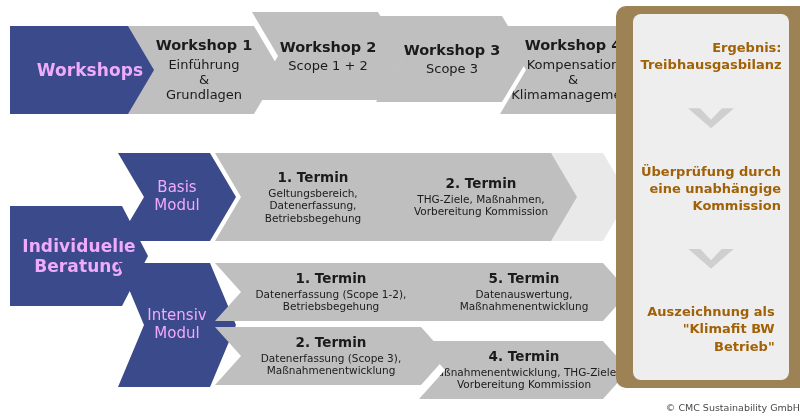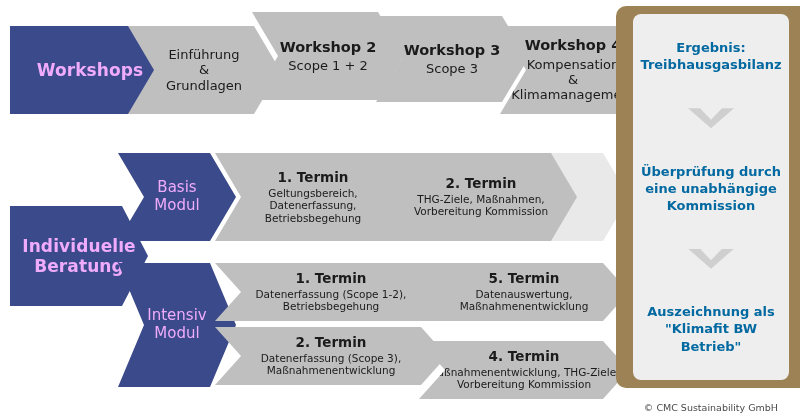--- a/index.html
+++ b/index.html
@@ -108,51 +108,52 @@
     background: #eeeeee;
     border-radius: 8px;
     display: flex;
     flex-direction: column;
     align-items: center;
     justify-content: space-around;
     box-sizing: border-box;
     padding: 8px 6px;
   }
   .outcome-text {
-    color: #0369a1;
+    color: #a16207;
     font-weight: bold;
     font-size: 13px;
-    text-align: center;
+    text-align: right;
     line-height: 1.32;
   }
   .down-chevron {
     width: 46px;
     height: 20px;
     background: #cfcfcf;
     clip-path: polygon(0 0, 12px 0, 50% 58%, calc(100% - 12px) 0, 100% 0, 50% 100%);
   }
 
   #copyright {
     position: absolute;
-    right: 22px;
+    right: 0;
     bottom: 4px;
     font-size: 9.5px;
     color: #4a4a4a;
   }
 </style>
 </head>
 <body>
 
 <div id="diagram">
 
   <div class="shape penta navy cat-label" id="workshops-label">
     <span>Workshops</span>
   </div>
 
   <div class="shape chev gray" id="ws1">
+    <span class="ws-title">Workshop 1</span>
     <span class="ws-sub multiline">Einführung<br>&amp;<br>Grundlagen</span>
   </div>
 
   <div class="shape chev gray" id="ws2">
     <span class="ws-title">Workshop 2</span>
     <span class="ws-sub multiline">Scope 1 + 2</span>
   </div>
 
   <div class="shape chev gray" id="ws3">
     <span class="ws-title">Workshop 3</span>

